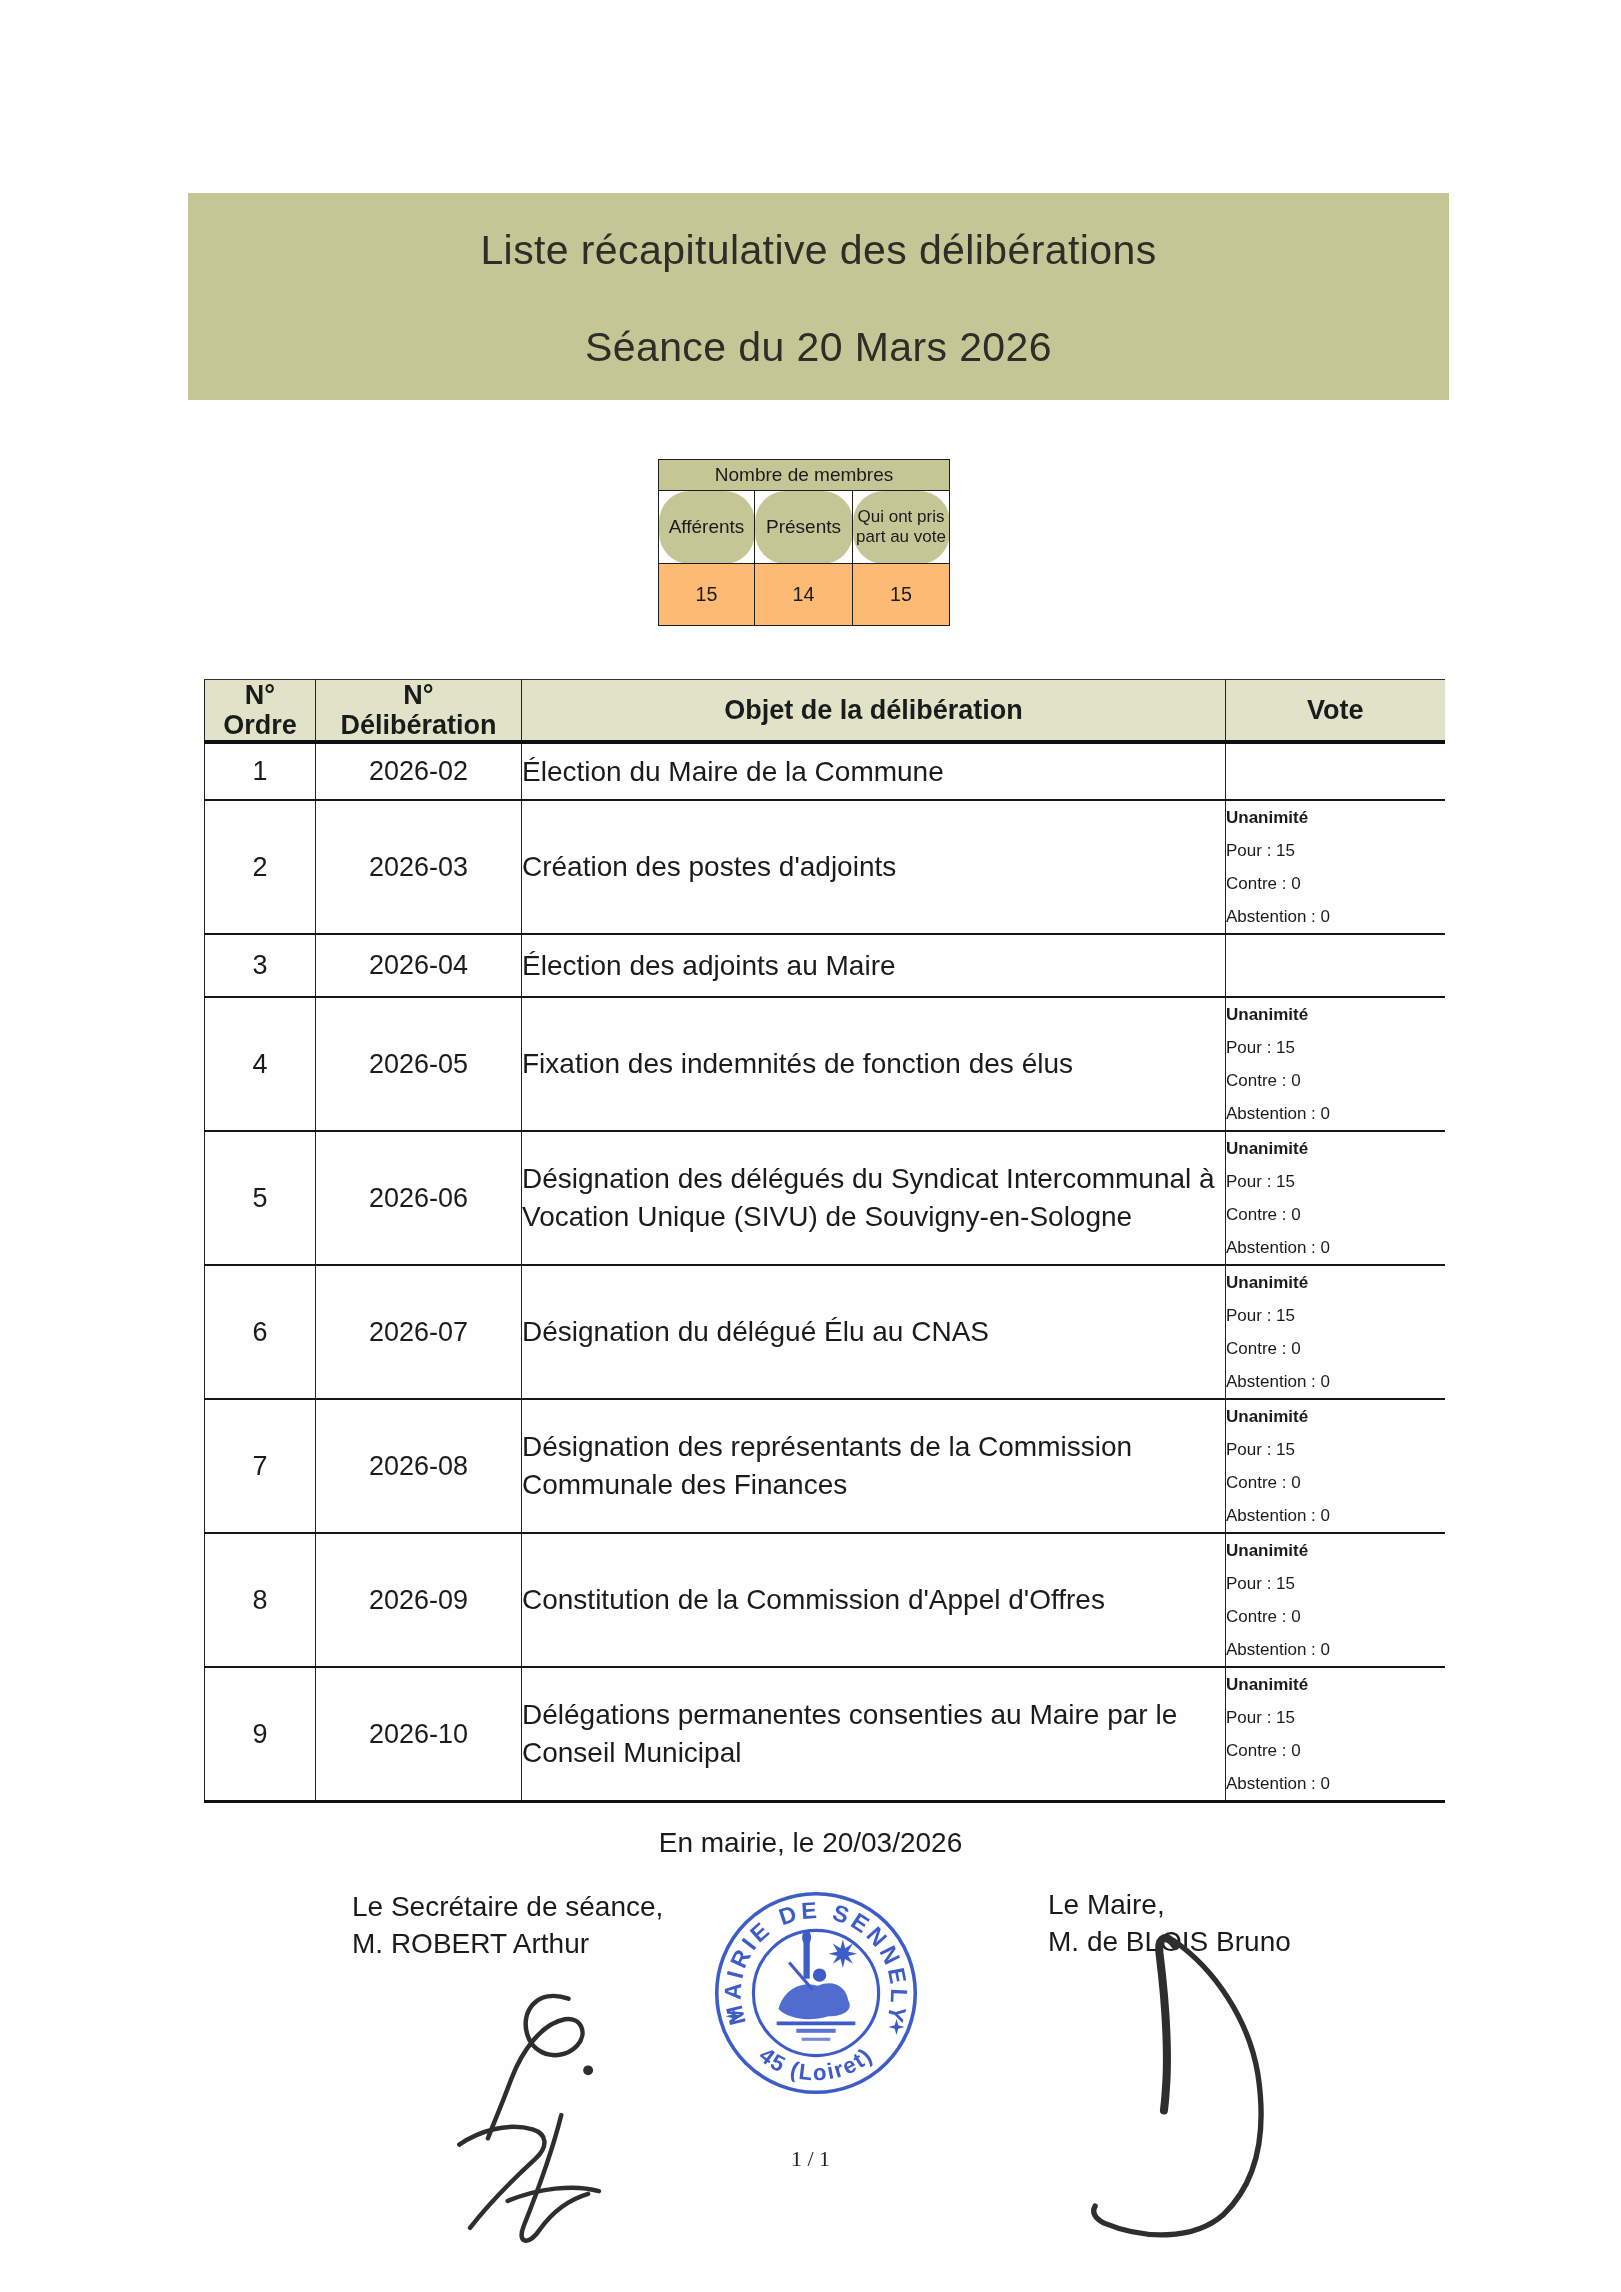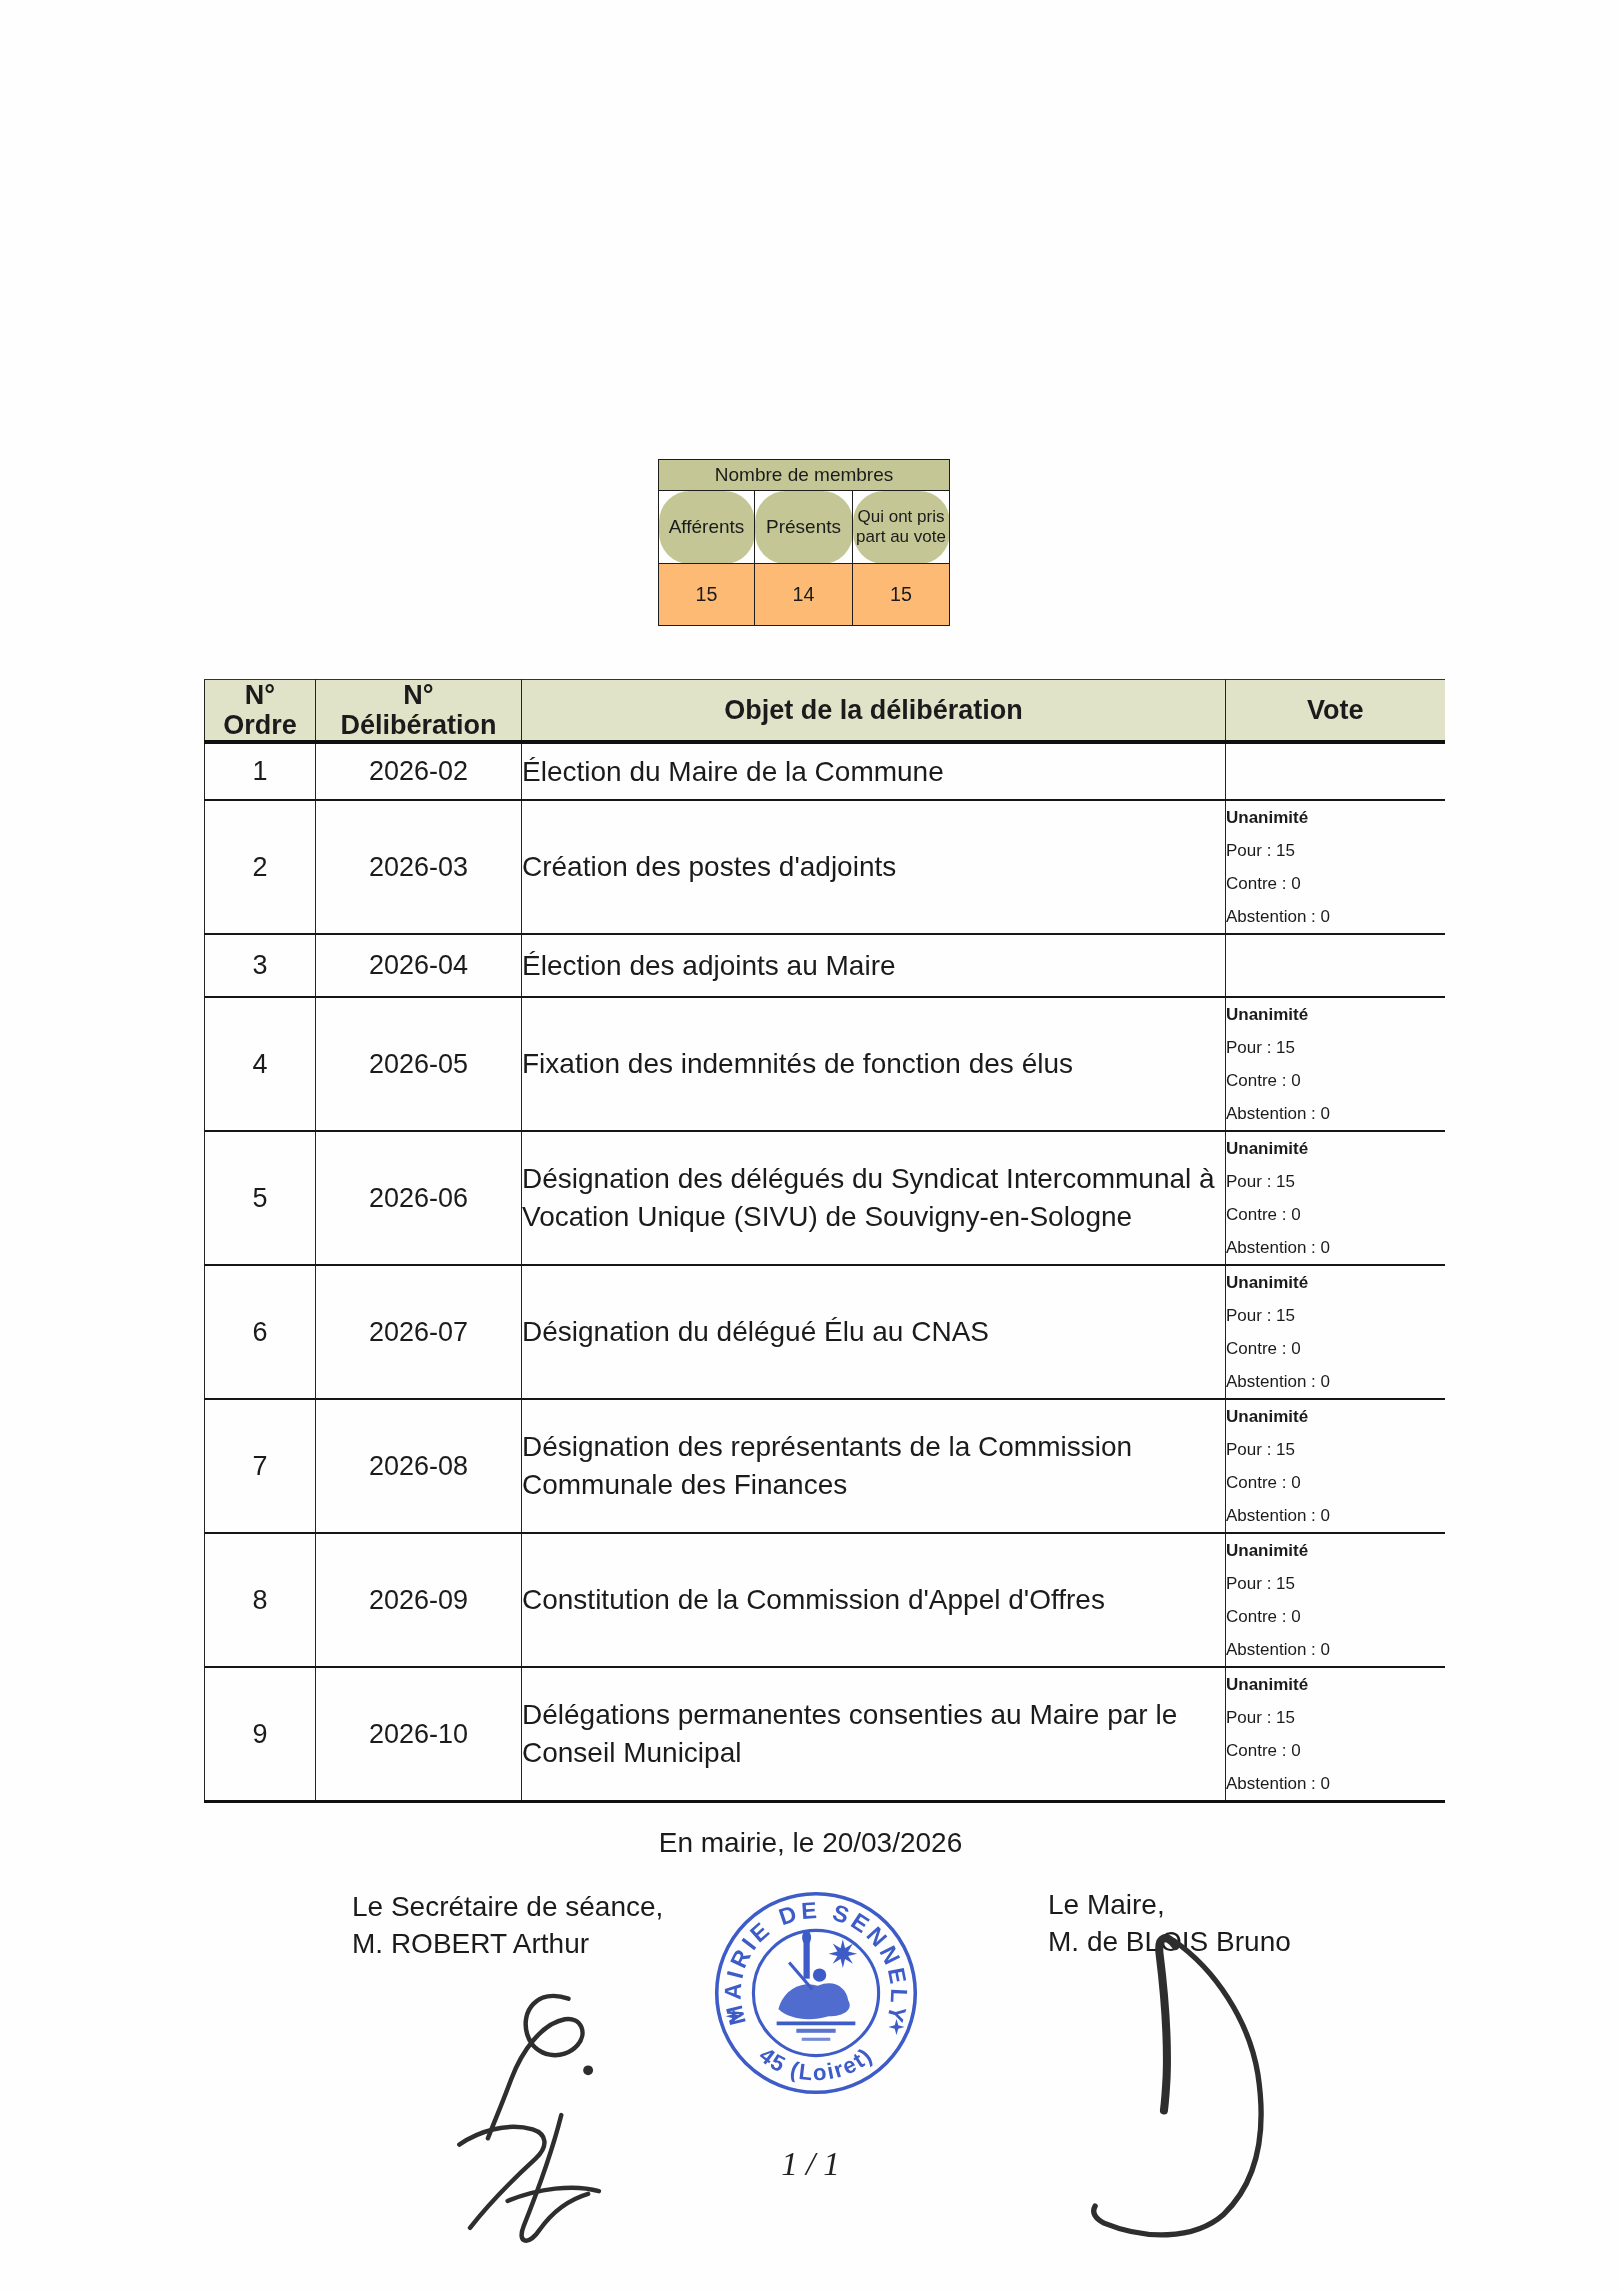--- a/index.html
+++ b/index.html
@@ -54,37 +54,41 @@
   
   .date-line {
     position:absolute; left:0; top:1827px; width:1621px;
     text-align:center; font-size:28px;
   }
   .sig-block { position:absolute; font-size:28px; line-height:37px; }
   .sig-block.secretary { left:352px; top:1888px; }
   .sig-block.mayor     { left:1048px; top:1886px; }
   .page-number {
     position:absolute; left:0; top:2146px; width:1621px; text-align:center;
-    font-family:"Liberation Serif", serif; font-size:33px; color:#222;font-style:italic;
+    font-family:"Liberation Serif", serif; font-size:22px; color:#222;
   }
 
   .stamp { position:absolute; left:706px; top:1883px; width:220px; height:220px; opacity:0.93; }
   .stamp text { font-family:"Liberation Sans", sans-serif; font-weight:bold; }
   .stamp .arc-top    { font-size:26px; letter-spacing:4px; }
   .stamp .arc-bottom { font-size:25px; letter-spacing:2px; }
 
   .signature { position:absolute; }
   .signature.left  { left:452px;  top:1988px; width:215px; height:255px; }
   .signature.right { left:1079px; top:1926px; width:304px; height:318px; }
 </style>
 </head>
 <body>
 
 <div class="page">
 
+  <div class="banner">
+    <div class="line1">Liste récapitulative des délibérations</div>
+    <div class="line2">Séance du 20 Mars 2026</div>
+  </div>
 
   <table class="members">
     <colgroup>
         <col style="width:96px">
         <col style="width:98px">
         <col style="width:97px">
       </colgroup>
     <tbody>
       <tr>
         <th class="m-title" colspan="3">Nombre de membres</th>

